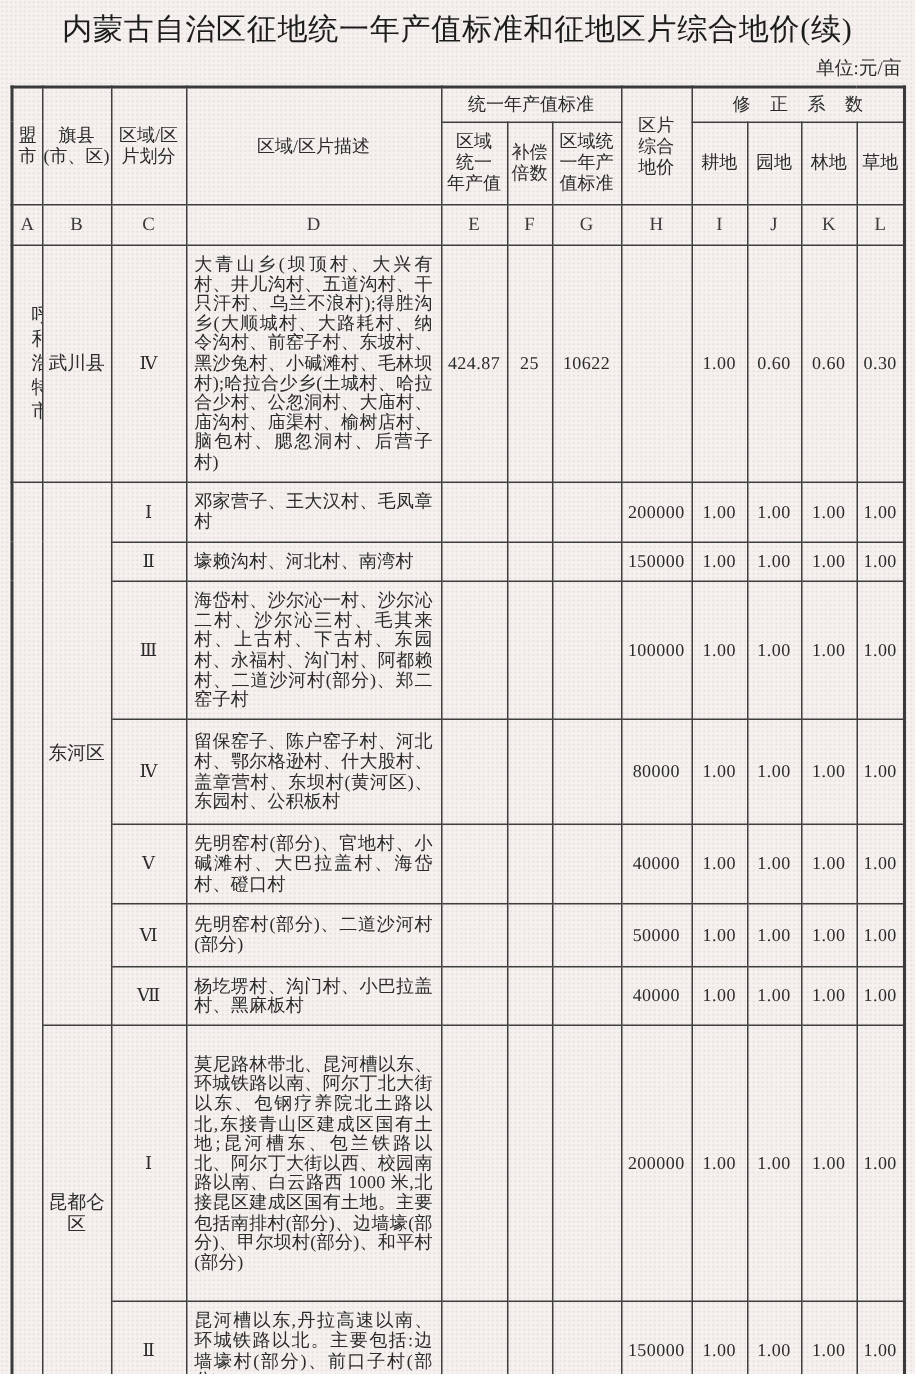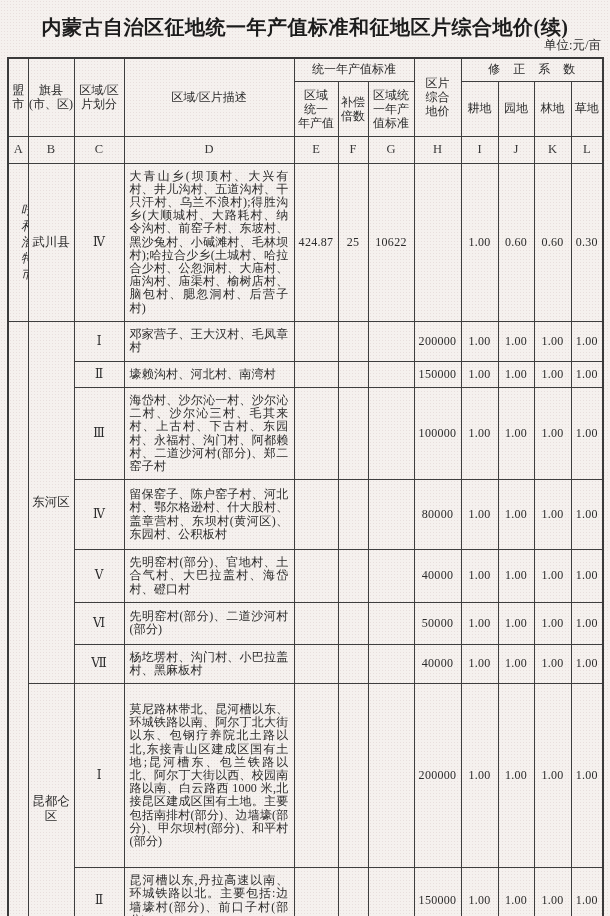--- a/index.html
+++ b/index.html
@@ -8,24 +8,24 @@
     position: relative;
     font-family: "Liberation Serif", "DejaVu Serif", serif;
     color: #2b2b2b;
     background-color: #f5f1ee;
     background-image: radial-gradient(rgba(200,178,176,0.28) 0.6px, rgba(0,0,0,0) 0.7px);
     background-size: 3px 3px;
     overflow: hidden;
   }
   .title {
     position: absolute;
-    top: 14px; left: 0; width: 610px;
+    top: 6px; left: 0; width: 610px;
     text-align: center;
     font-size: 20px;
-    font-weight: bold;
+    font-weight: normal;
     letter-spacing: 0.5px;
     color: #1c1c1c;
   }
   .unit-note {
     position: absolute;
     top: 37px; right: 9px;
     font-size: 12.5px;
     color: #2b2b2b;
     text-align: right;
   }
@@ -41,41 +41,40 @@
     border: 1px solid #3e3e3e;
     vertical-align: middle;
     text-align: center;
     font-weight: normal;
     font-size: 12px;
     color: #2b2b2b;
     overflow: hidden;
   }
   .pre { white-space: pre-line; line-height: 14px; }
   tr.h1 { height: 23px; }
-  tr.h2 { height: 55px; }
+  tr.h2 { height: 55px; font-family: Liberation Mono, monospace; }
   tr.h3 { height: 27px; }
   tr.h3 td { font-size: 12.5px; color: #3a3a3a; }
   .spaced { letter-spacing: 13px; text-indent: 13px; }
   .desc {
     text-align: justify;
     text-justify: inter-ideograph;
     font-size: 12px;
     line-height: 13.2px;
     letter-spacing: 0.2px;
     padding: 6px 5px;
   }
   .num { font-size: 12px; letter-spacing: 0.3px; }
   .zone { font-size: 12px; }
   .county { font-size: 12.5px; line-height: 15px; padding: 8px 3px; }
   .vcity {
     padding: 12px;
     text-align: center;
     font-size: 12.5px;
     word-break: break-all;
-    font-style: italic;
   }
   .vcity .stack { display: inline-block; width: 1em; }
   .tight .stack { line-height: 16px; }
   .spread .stack { line-height: 53px; margin-left: 20px; }
   tr.r1  { height: 143px; }
   tr.r2  { height: 40px; }
   tr.r3  { height: 26px; }
   tr.r4  { height: 86px; }
   tr.r5  { height: 70px; }
   tr.r6  { height: 51px; }
@@ -209,21 +208,21 @@
       <td class="num"></td>
       <td class="num"></td>
       <td class="num">80000</td>
       <td class="num">1.00</td>
       <td class="num">1.00</td>
       <td class="num">1.00</td>
       <td class="num">1.00</td>
     </tr>
     <tr class="r6">
       <td class="zone">Ⅴ</td>
-      <td class="desc">先明窑村(部分)、官地村、土合气村、大巴拉盖村、海岱村、磴口村</td>
+      <td class="desc">先明窑村(部分)、官地村、小碱滩村、大巴拉盖村、海岱村、磴口村</td>
       <td class="num"></td>
       <td class="num"></td>
       <td class="num"></td>
       <td class="num">40000</td>
       <td class="num">1.00</td>
       <td class="num">1.00</td>
       <td class="num">1.00</td>
       <td class="num">1.00</td>
     </tr>
     <tr class="r7">

